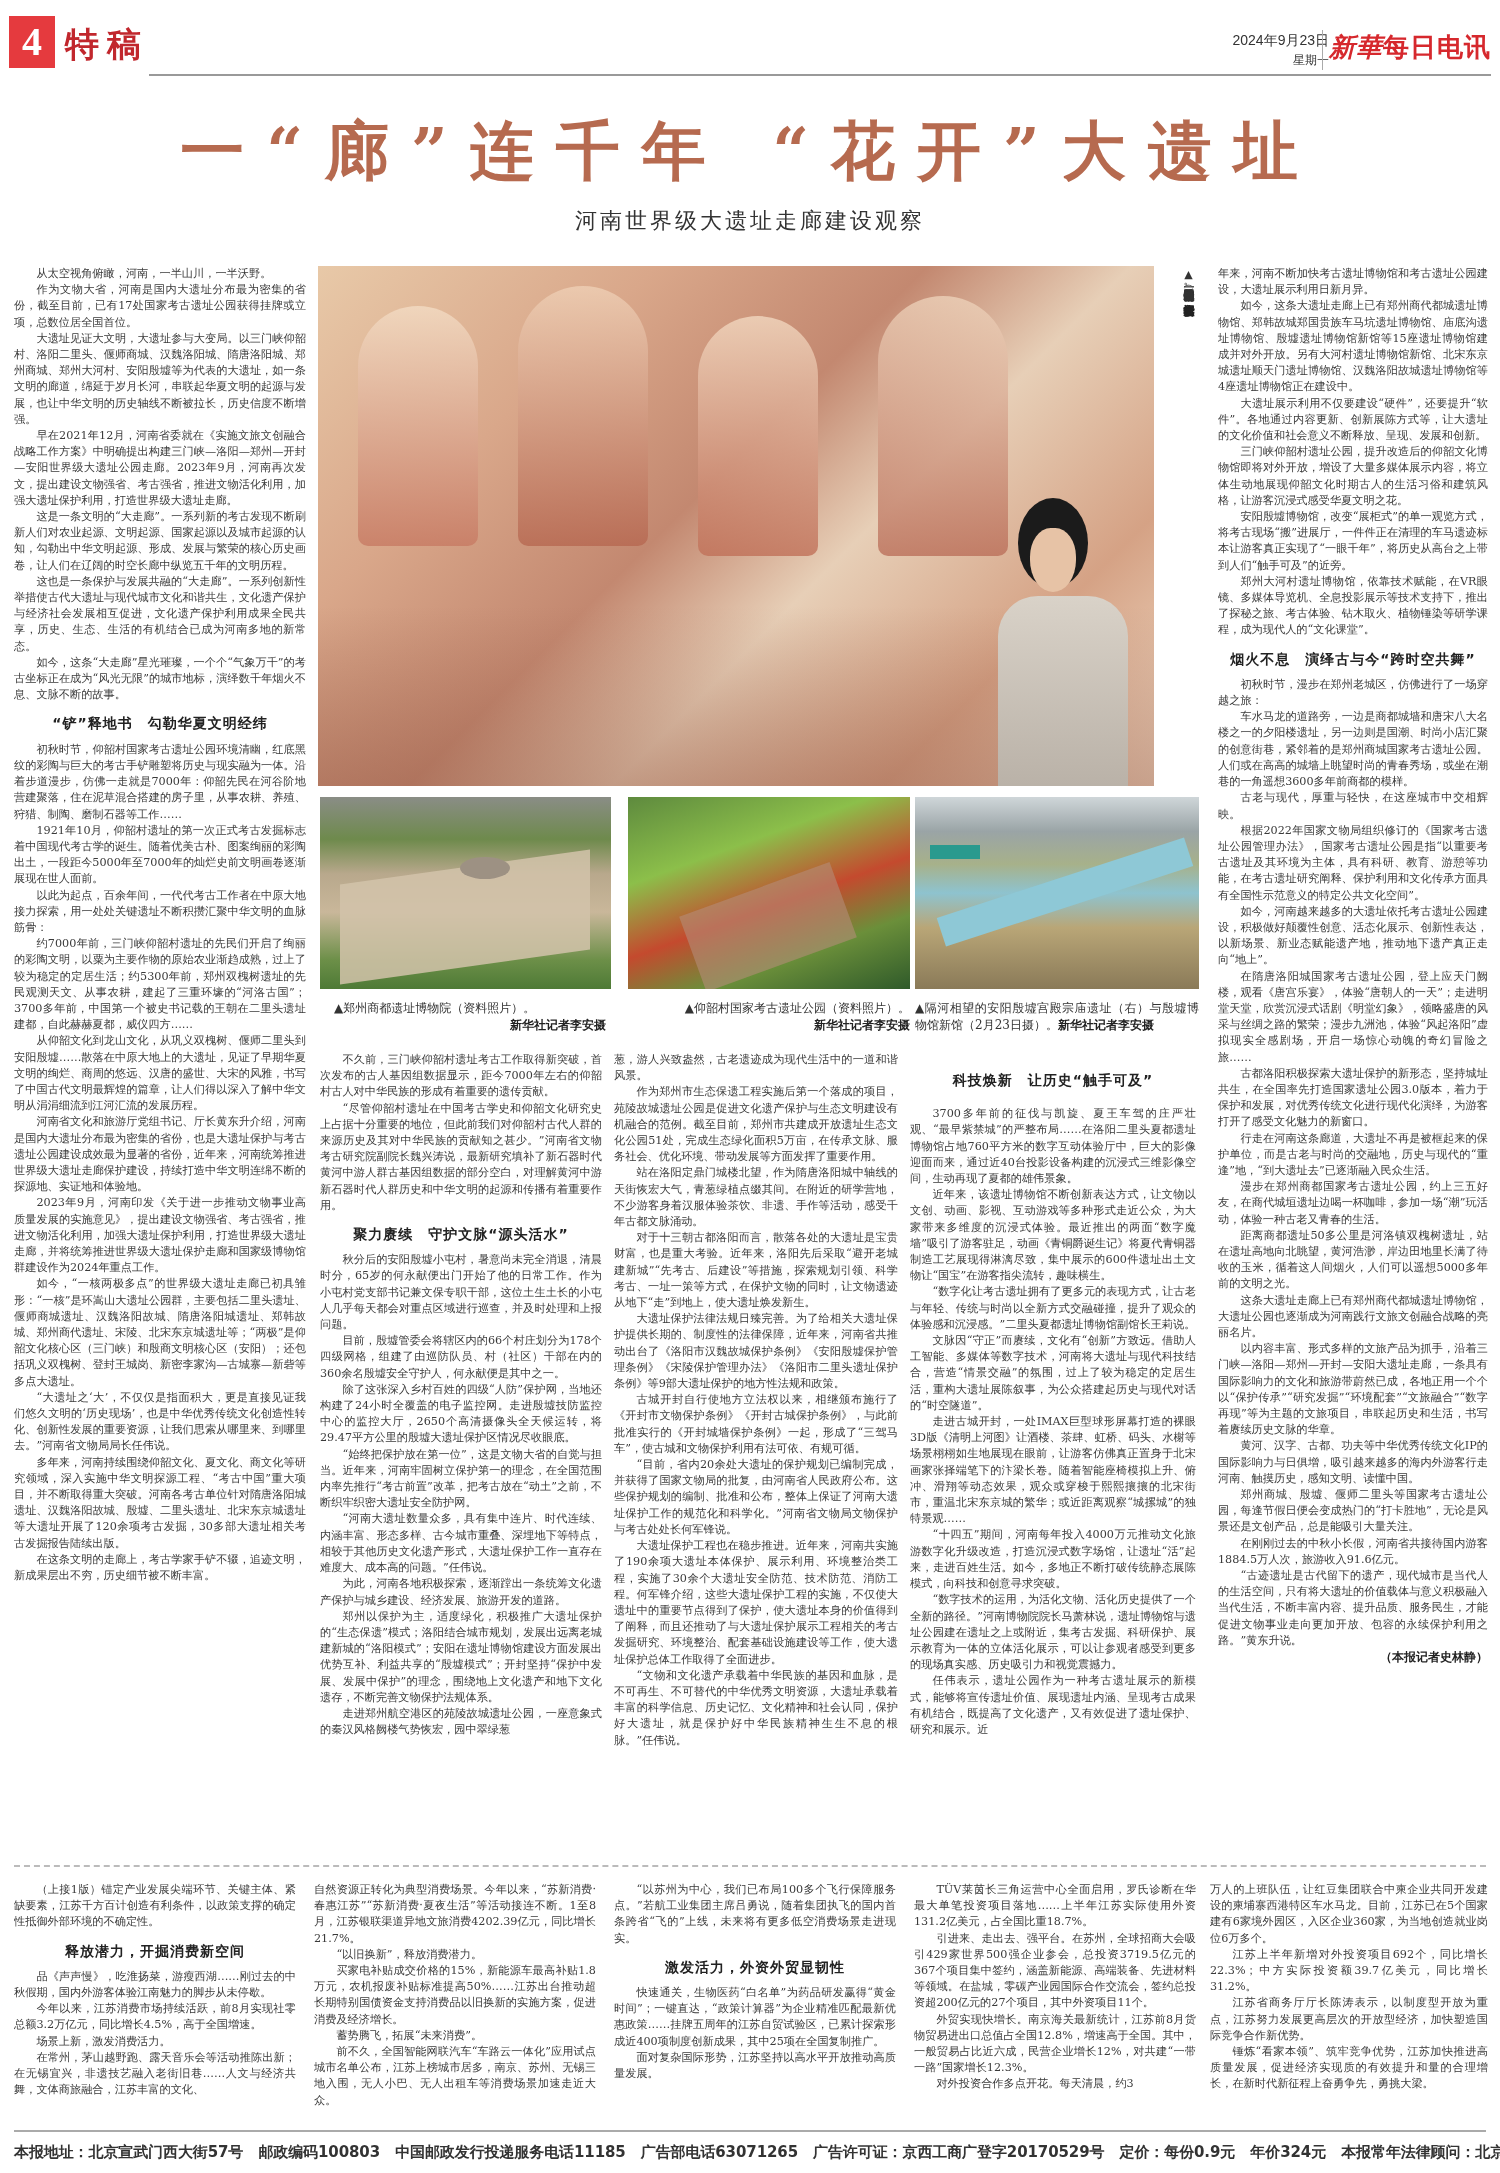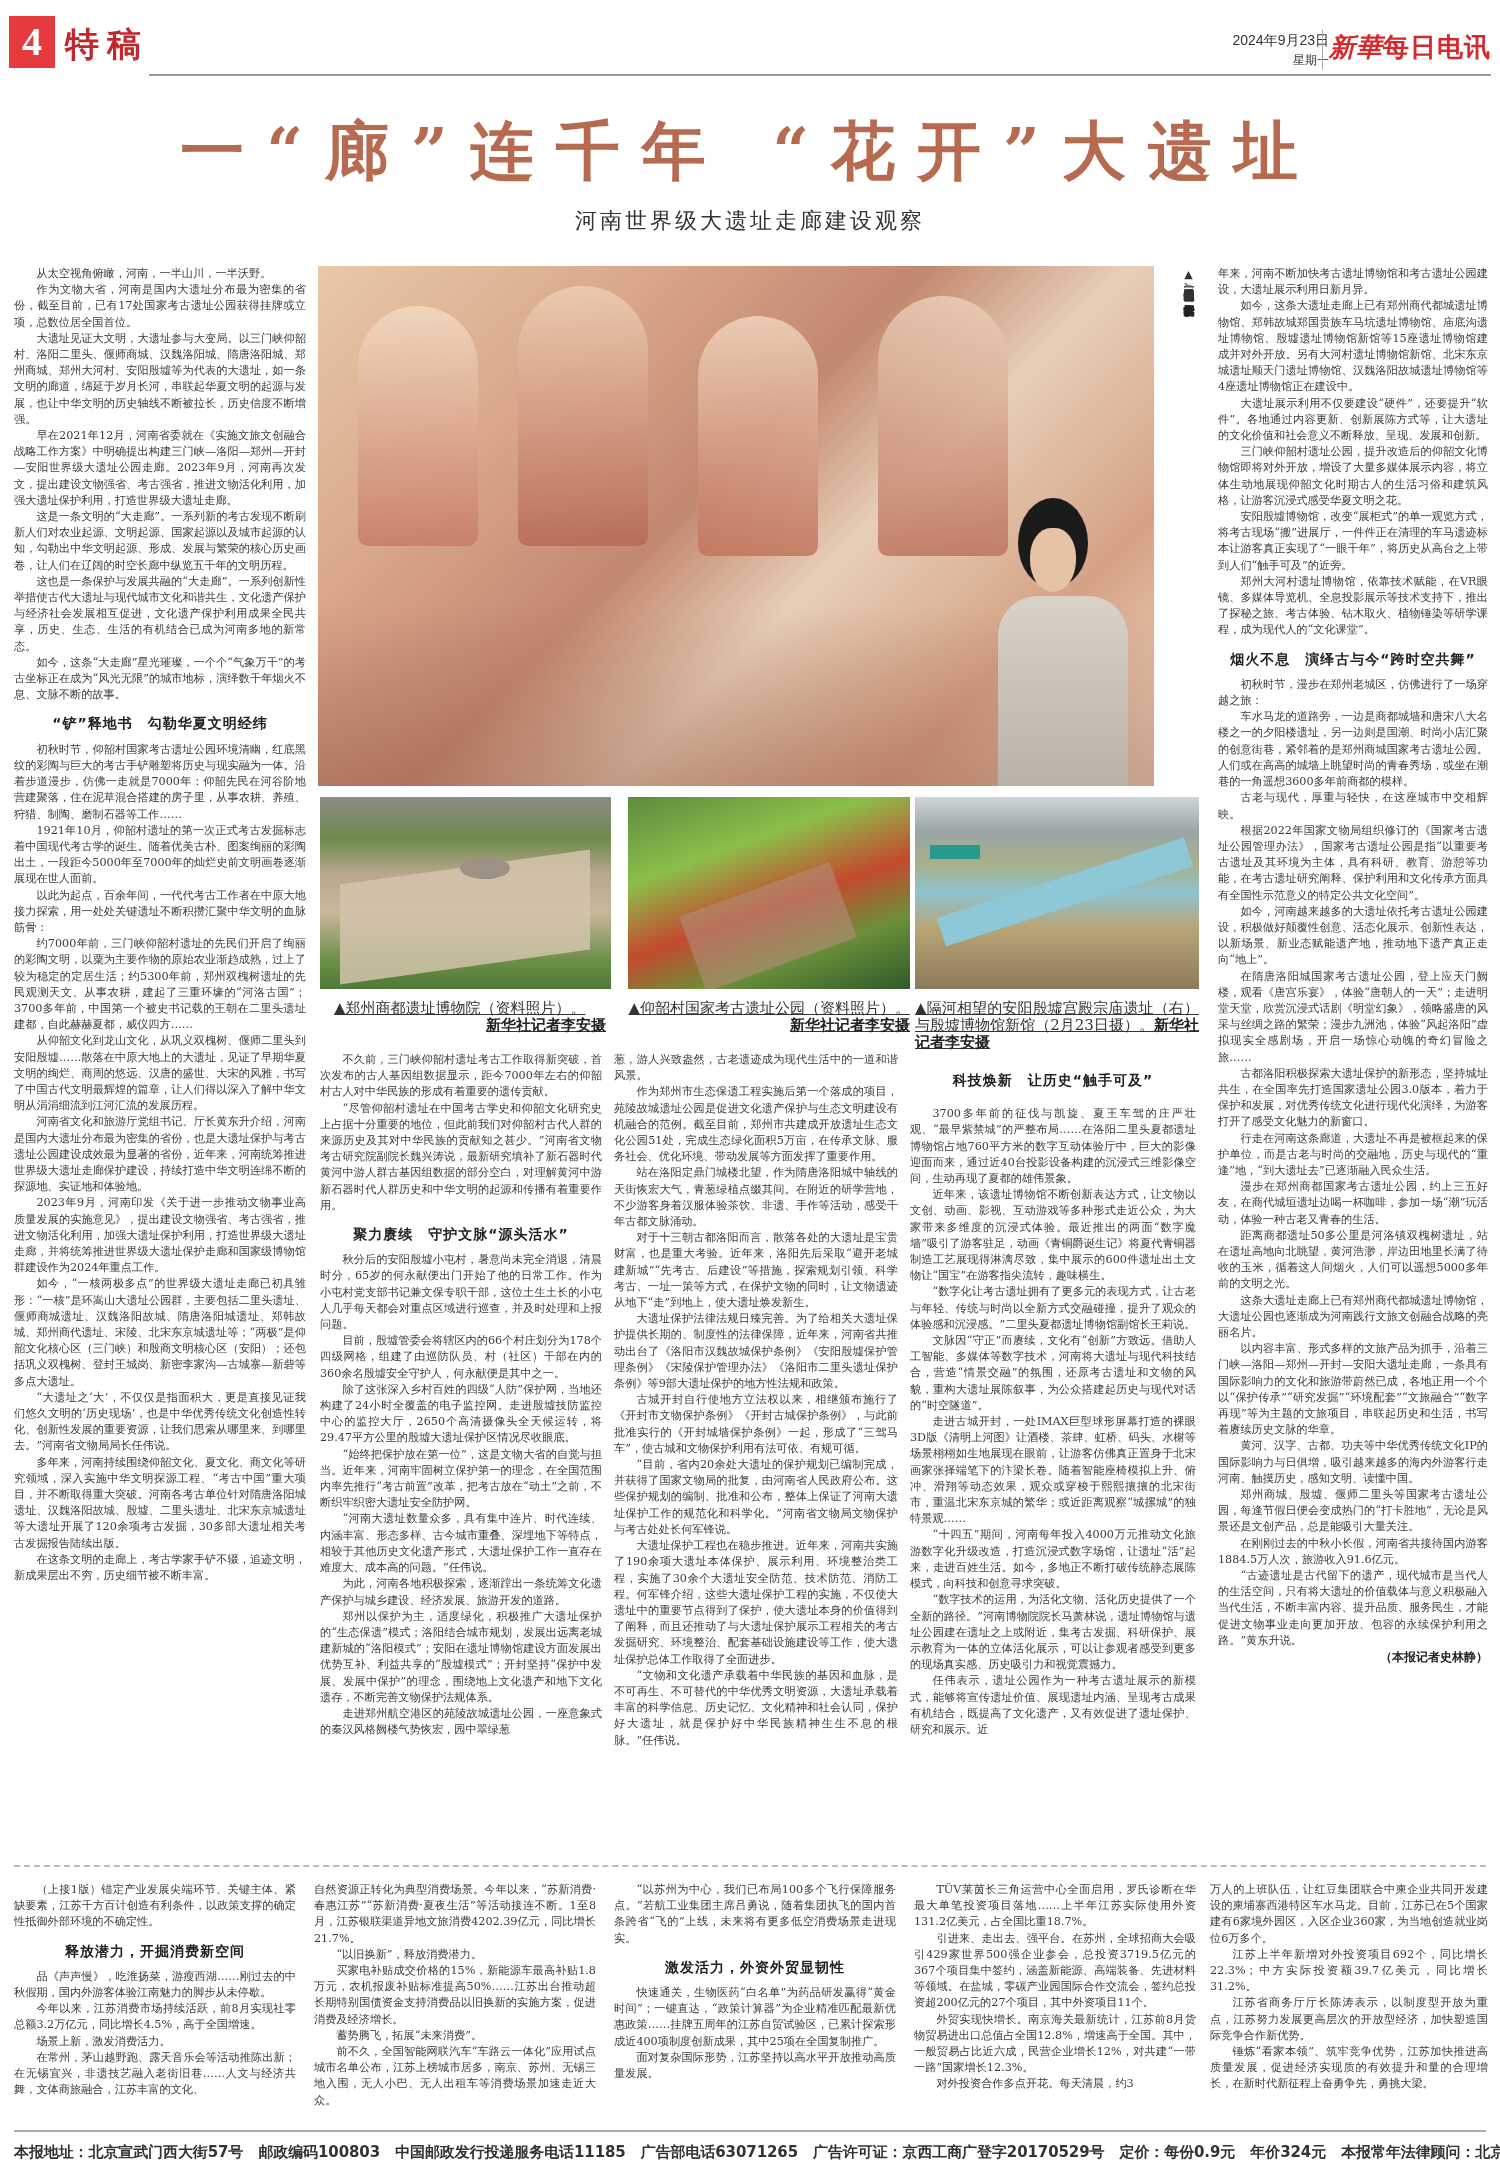--- a/index.html
+++ b/index.html
@@ -39,21 +39,21 @@
   .hero .visitor-body { position: absolute; left: 680px; top: 330px; width: 130px; height: 200px; border-radius: 40px 40px 0 0; background: linear-gradient(#d9d2c8, #b8b0a6); }
   .hero-caption { position: absolute; left: 1160px; top: 268px; width: 36px; height: 520px; writing-mode: vertical-rl; font-size: 11px; line-height: 15px; color: #333; font-family: "DejaVu Serif", serif; }
   .hero-caption .credit { font-family: "DejaVu Sans", sans-serif; font-weight: bold; color: #222; }
 
   .photo { position: absolute; overflow: hidden; }
   .photo.p1 { left: 320px; top: 797px; width: 291px; height: 192px; background: linear-gradient(#8a8d86 0%, #6e8a4c 22%, #b8a88c 40%, #c9b79a 60%, #6c8f48 85%, #4e7a36 100%); }
   .photo.p2 { left: 628px; top: 797px; width: 282px; height: 192px; background: linear-gradient(160deg, #5e8a3e 0%, #8cbf4a 30%, #c44a2e 55%, #6b8f3a 75%, #2f5a2a 100%); }
   .photo.p3 { left: 915px; top: 797px; width: 284px; height: 192px; background: linear-gradient(#cfd6d9 0%, #9aa4a6 18%, #a7b18a 35%, #8ec3cf 50%, #b9a677 68%, #8a7a58 100%); }
   .photo .blk { position: absolute; background: rgba(210,195,170,.85); }
   .photo .river { position: absolute; background: #8ec8d6; }
-  .photo-cap { position: absolute; font-size: 15px; line-height: 17px; color: #333; text-decoration: underline; }
+  .photo-cap { position: absolute; font-size: 12px; line-height: 17px; color: #333; }
   .photo-cap .credit { font-family: "DejaVu Sans", sans-serif; font-weight: bold; color: #222; }
 
   .dash-rule { position: absolute; left: 14px; width: 1472px; top: 1865px; border-top: 2px dashed #bbb; }
   .bottom-rule { position: absolute; left: 14px; width: 1472px; top: 2130px; height: 2px; background: #aaa; }
   .footer { position: absolute; left: 14px; width: 1472px; top: 2143px; font-family: "DejaVu Sans", sans-serif; font-size: 15px; font-weight: bold; color: #333; white-space: nowrap; letter-spacing: -.1px; }
   .footer span { margin-right: 10px; }
 </style>
 </head>
 <body>
 
@@ -157,21 +157,21 @@
   <p>“目前，省内20余处大遗址的保护规划已编制完成，并获得了国家文物局的批复，由河南省人民政府公布。这些保护规划的编制、批准和公布，整体上保证了河南大遗址保护工作的规范化和科学化。”河南省文物局文物保护与考古处处长何军锋说。</p>
   <p>大遗址保护工程也在稳步推进。近年来，河南共实施了190余项大遗址本体保护、展示利用、环境整治类工程，实施了30余个大遗址安全防范、技术防范、消防工程。何军锋介绍，这些大遗址保护工程的实施，不仅使大遗址中的重要节点得到了保护，使大遗址本身的价值得到了阐释，而且还推动了与大遗址保护展示工程相关的考古发掘研究、环境整治、配套基础设施建设等工作，使大遗址保护总体工作取得了全面进步。</p>
   <p>“文物和文化遗产承载着中华民族的基因和血脉，是不可再生、不可替代的中华优秀文明资源，大遗址承载着丰富的科学信息、历史记忆、文化精神和社会认同，保护好大遗址，就是保护好中华民族精神生生不息的根脉。”任伟说。</p>
 </div>
 
 <div class="col" style="left:910px; top:1052px; width:286px; height:806px;">
   <h3 style="margin-top:20px;margin-bottom:18px;">科技焕新　让历史“触手可及”</h3>
   <p>3700多年前的征伐与凯旋、夏王车驾的庄严壮观、“最早紫禁城”的严整布局……在洛阳二里头夏都遗址博物馆占地760平方米的数字互动体验厅中，巨大的影像迎面而来，通过近40台投影设备构建的沉浸式三维影像空间，生动再现了夏都的雄伟景象。</p>
   <p>近年来，该遗址博物馆不断创新表达方式，让文物以文创、动画、影视、互动游戏等多种形式走近公众，为大家带来多维度的沉浸式体验。最近推出的两面“数字魔墙”吸引了游客驻足，动画《青铜爵诞生记》将夏代青铜器制造工艺展现得淋漓尽致，集中展示的600件遗址出土文物让“国宝”在游客指尖流转，趣味横生。</p>
   <p>“数字化让考古遗址拥有了更多元的表现方式，让古老与年轻、传统与时尚以全新方式交融碰撞，提升了观众的体验感和沉浸感。”二里头夏都遗址博物馆副馆长王莉说。</p>
-  <p>文脉因“守正”而赓续，文化有“创新”方致远。借助人工智能、多媒体等数字技术，河南将大遗址与现代科技结合，营造“情景交融”的氛围，还原考古遗址和文物的风貌，重构大遗址展陈叙事，为公众搭建起历史与现代对话的“时空隧道”。</p>
+  <p>文脉因“守正”而赓续，文化有“创新”方致远。借助人工智能、多媒体等数字技术，河南将大遗址与现代科技结合，营造“情景交融”的氛围，过上了较为稳定的定居生活，重构大遗址展陈叙事，为公众搭建起历史与现代对话的“时空隧道”。</p>
   <p>走进古城开封，一处IMAX巨型球形屏幕打造的裸眼3D版《清明上河图》让酒楼、茶肆、虹桥、码头、水榭等场景栩栩如生地展现在眼前，让游客仿佛真正置身于北宋画家张择端笔下的汴梁长卷。随着智能座椅模拟上升、俯冲、滑翔等动态效果，观众或穿梭于熙熙攘攘的北宋街市，重温北宋东京城的繁华；或近距离观察“城摞城”的独特景观……</p>
   <p>“十四五”期间，河南每年投入4000万元推动文化旅游数字化升级改造，打造沉浸式数字场馆，让遗址“活”起来，走进百姓生活。如今，多地正不断打破传统静态展陈模式，向科技和创意寻求突破。</p>
   <p>“数字技术的运用，为活化文物、活化历史提供了一个全新的路径。”河南博物院院长马萧林说，遗址博物馆与遗址公园建在遗址之上或附近，集考古发掘、科研保护、展示教育为一体的立体活化展示，可以让参观者感受到更多的现场真实感、历史吸引力和视觉震撼力。</p>
   <p>任伟表示，遗址公园作为一种考古遗址展示的新模式，能够将宣传遗址价值、展现遗址内涵、呈现考古成果有机结合，既提高了文化遗产，又有效促进了遗址保护、研究和展示。近</p>
 </div>
 
 <div class="col" style="left:1218px; top:266px; width:270px; height:1595px;">
   <p style="text-indent:0">年来，河南不断加快考古遗址博物馆和考古遗址公园建设，大遗址展示利用日新月异。</p>
   <p>如今，这条大遗址走廊上已有郑州商代都城遗址博物馆、郑韩故城郑国贵族车马坑遗址博物馆、庙底沟遗址博物馆、殷墟遗址博物馆新馆等15座遗址博物馆建成并对外开放。另有大河村遗址博物馆新馆、北宋东京城遗址顺天门遗址博物馆、汉魏洛阳故城遗址博物馆等4座遗址博物馆正在建设中。</p>
   <p>大遗址展示利用不仅要建设“硬件”，还要提升“软件”。各地通过内容更新、创新展陈方式等，让大遗址的文化价值和社会意义不断释放、呈现、发展和创新。</p>

